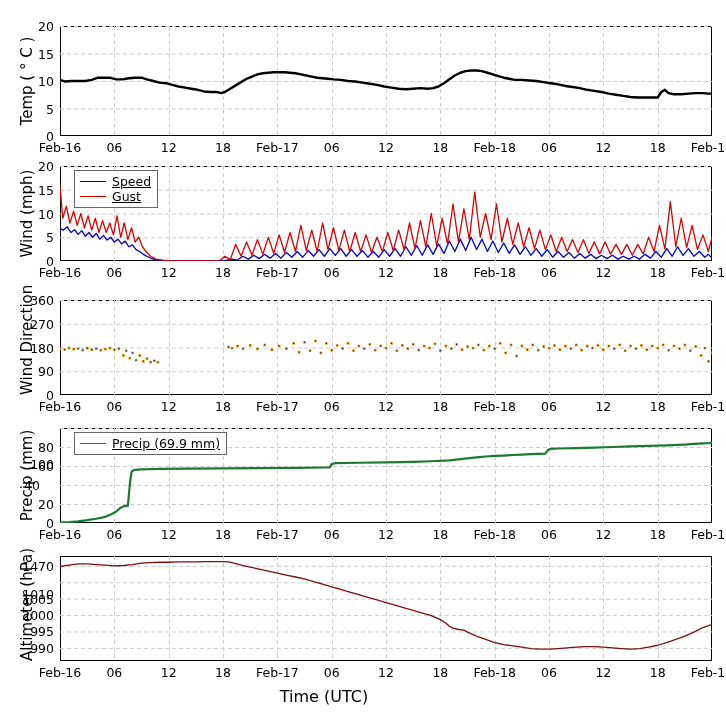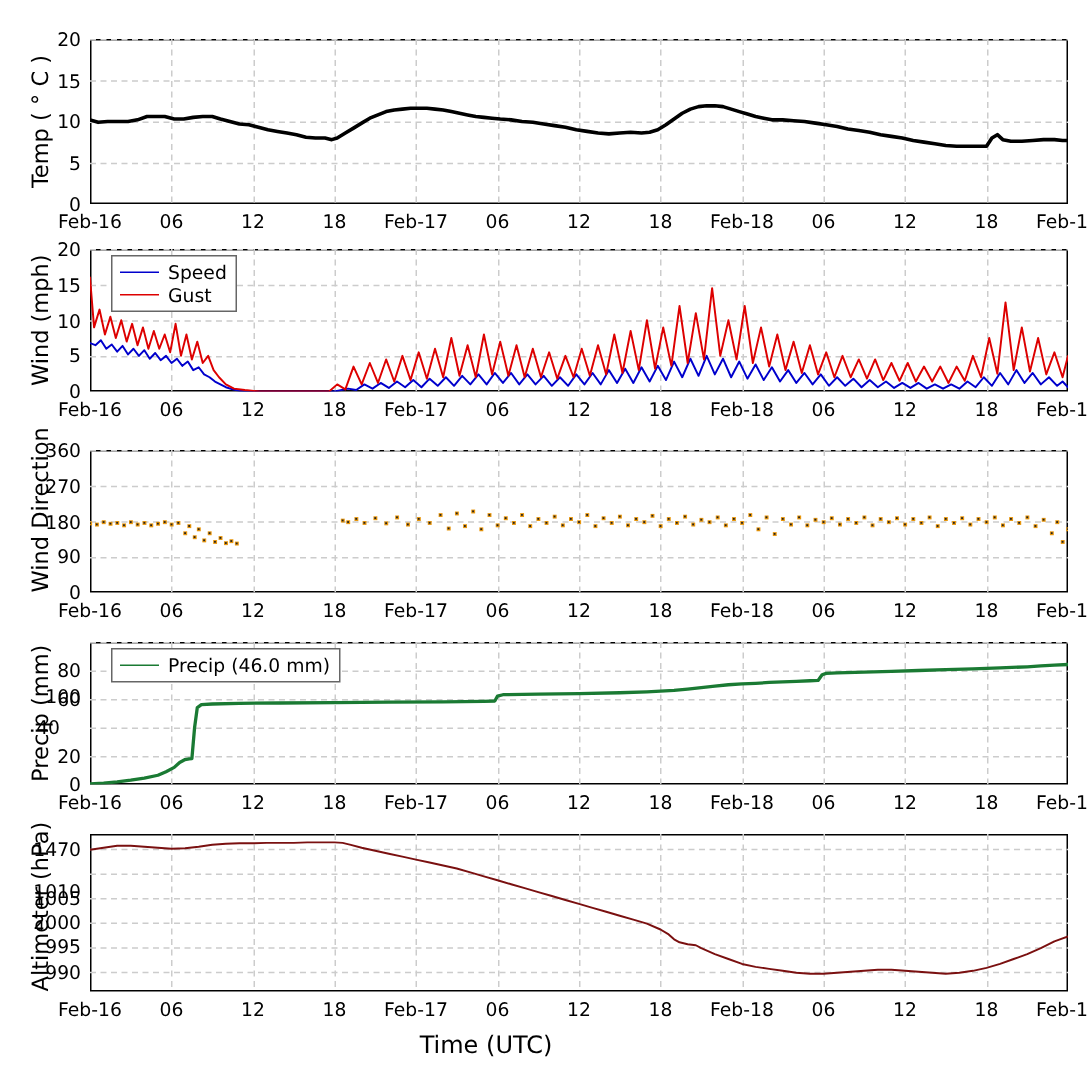--- a/index.html
+++ b/index.html
@@ -37,21 +37,21 @@
     transform:translateX(-50%);white-space:nowrap;top:2px;
   }
   .xticks{position:absolute;left:0;width:100%;height:18px;}
   svg{display:block;}
   .legend{
     position:absolute;border:1px solid #666;background:#fff;
     font-size:12.5px;padding:3px 6px 3px 5px;
   }
   .legend .row{display:flex;align-items:center;height:15px;}
   .legend .swatch{width:26px;height:0;border-top:1.6px solid #000;margin-right:6px;}
-  .legend .lab{line-height:15px;}
+  .legend .lab{line-height:15px;text-decoration:underline;}
 </style>
 </head>
 <body>
 
 <div id="root">
   <div id="panels">
       <div class="panel" style="left: 60px; top: 26px; width: 652px; height: 110px;">
         <div class="plotbox"></div>
         <svg width="652" height="110" style="position: absolute; left: 0px; top: 0px;">
           <line x1="0" x2="652" y1="110.5" y2="110.5" stroke="#cccccc" stroke-width="1" stroke-dasharray="4,3"></line>
@@ -461,21 +461,21 @@
         <div class="xtick" style="left: 380.333px;">18</div>
         <div class="xtick" style="left: 434.667px;">Feb-18</div>
         <div class="xtick" style="left: 489px;">06</div>
         <div class="xtick" style="left: 543.333px;">12</div>
         <div class="xtick" style="left: 597.667px;">18</div>
         <div class="xtick" style="left: 652px;">Feb-19</div>
       </div>
       <div class="legend" style="left: 74px; top: 432px;">
         <div class="row">
           <span class="swatch" style="border-top-color: rgb(26, 122, 51);"></span>
-          <span class="lab">Precip (46.0 mm)</span>
+          <span class="lab">Precip (69.9 mm)</span>
         </div>
       </div>
       <div class="panel" style="left: 60px; top: 556px; width: 652px; height: 105px;">
         <div class="plotbox"></div>
         <svg width="652" height="105" style="position: absolute; left: 0px; top: 0px;">
           <line x1="0" x2="652" y1="92.375" y2="92.375" stroke="#cccccc" stroke-width="1" stroke-dasharray="4,3"></line>
           <line x1="0" x2="652" y1="75.96875" y2="75.96875" stroke="#cccccc" stroke-width="1" stroke-dasharray="4,3"></line>
           <line x1="0" x2="652" y1="59.5625" y2="59.5625" stroke="#cccccc" stroke-width="1" stroke-dasharray="4,3"></line>
           <line x1="0" x2="652" y1="43.15625" y2="43.15625" stroke="#cccccc" stroke-width="1" stroke-dasharray="4,3"></line>
           <line x1="0" x2="652" y1="26.75" y2="26.75" stroke="#cccccc" stroke-width="1" stroke-dasharray="4,3"></line>

